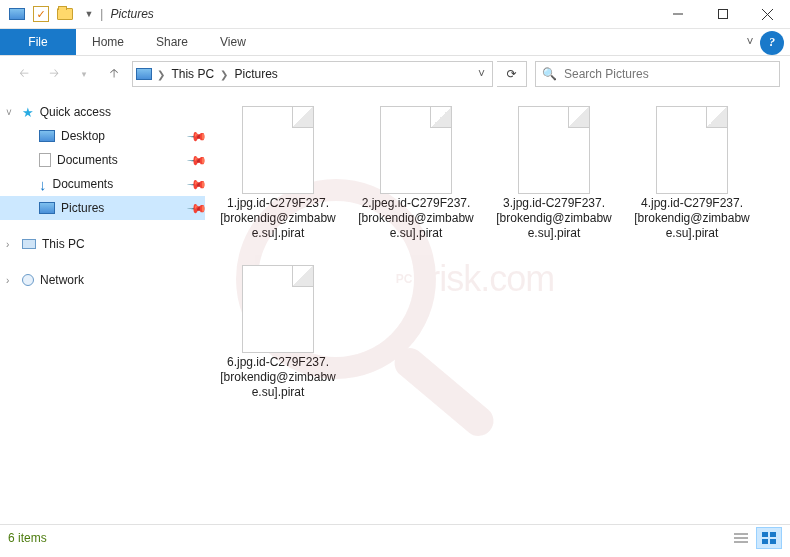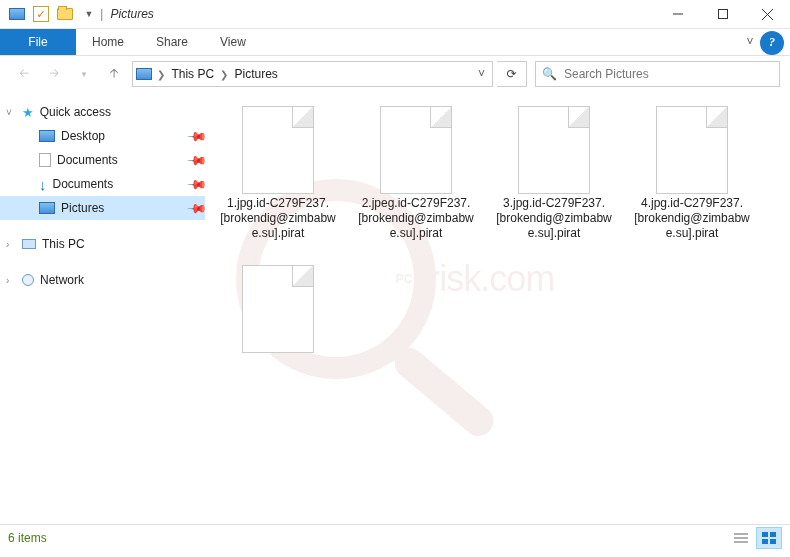--- a/index.html
+++ b/index.html
@@ -210,20 +210,21 @@
     <div class="file-card">
         <div class="file-thumb"></div>
         <div class="file-name">3.jpg.id-C279F237.[brokendig@zimbabwe.su].pirat</div>
       </div>
     <div class="file-card">
         <div class="file-thumb"></div>
         <div class="file-name">4.jpg.id-C279F237.[brokendig@zimbabwe.su].pirat</div>
       </div>
     <div class="file-card">
         <div class="file-thumb"></div>
+        <div class="file-name">6.jpg.id-C279F237.[brokendig@zimbabwe.su].pirat</div>
       </div>
   </div>
 </div>
 
 <div class="status">
   <span>6 items</span>
   <span class="spacer"></span>
   <div class="view-btn">
       <svg width="14" height="12">
         <line x1="0" y1="2" x2="14" y2="2" stroke="currentColor"></line>

